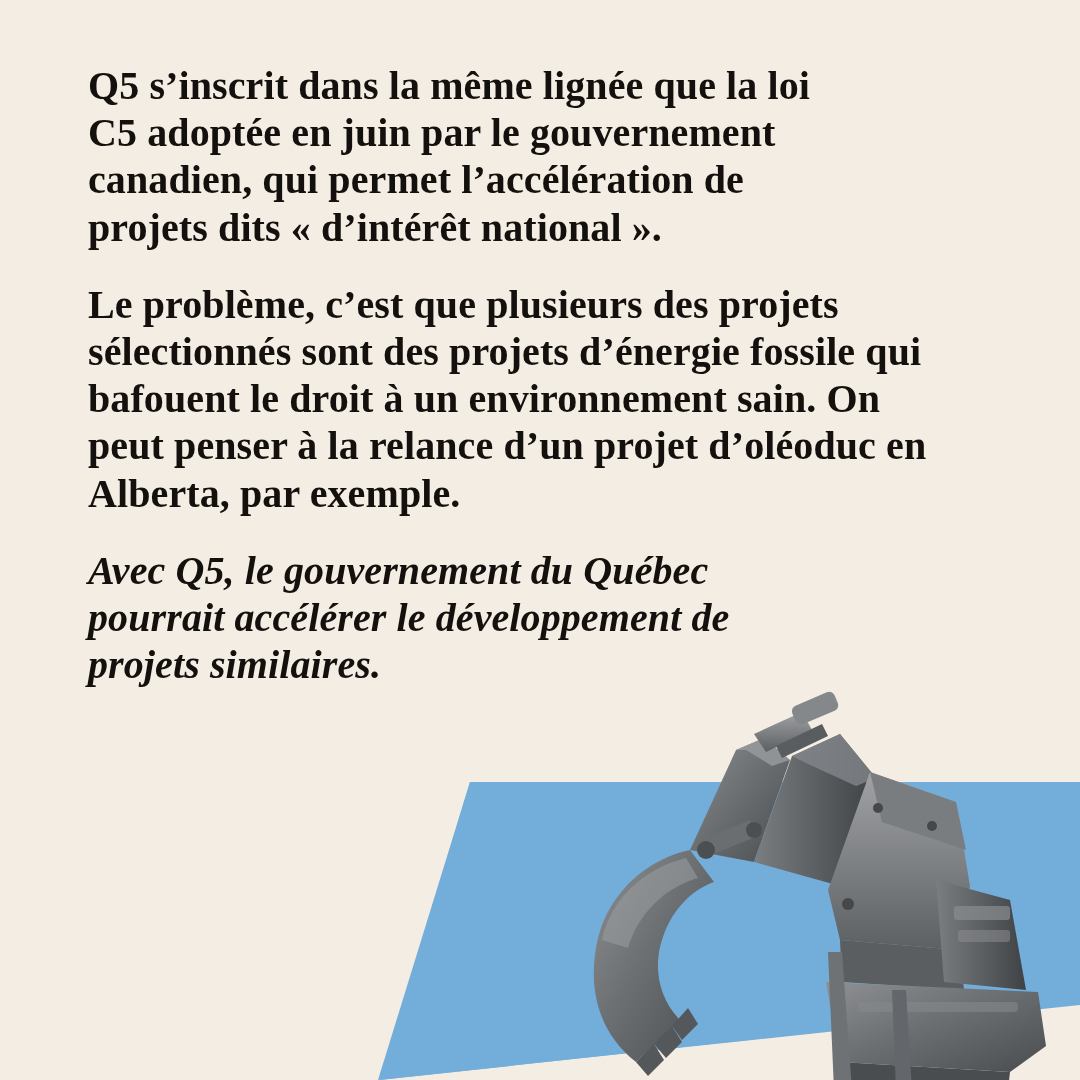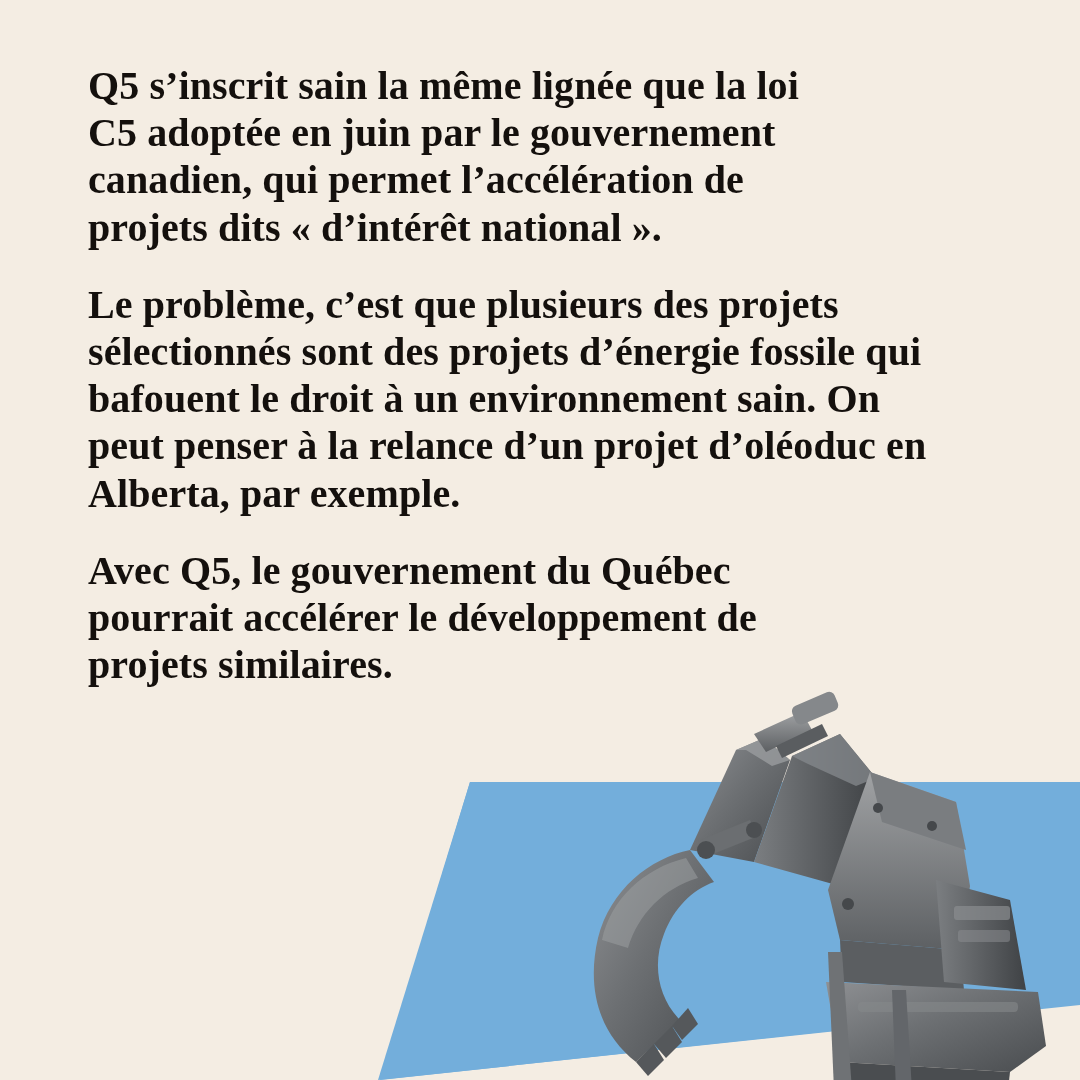--- a/index.html
+++ b/index.html
@@ -46,20 +46,21 @@
     font-family: "Liberation Serif", serif;
     font-weight: bold;
     font-size: 40px;
     line-height: 1.18;
     letter-spacing: 0.1px;
     margin: 0 0 30px 0;
     text-rendering: optimizeLegibility;
   }
   .para:last-child {
     margin-bottom: 12px;
+    font-style: italic;
   }
   .para.p1 { width: 760px; }
   .para.p2 { width: 860px; margin-top: 14px; }
   .para.p3 { width: 720px; margin-top: 22px; }
 
   
   .excavator {
     position: absolute;
     left: 540px;
     top: 690px;
@@ -131,18 +132,18 @@
 
     <path d="M288 262 L302 262 L312 400 L294 400 Z" fill="#6f7275"></path>
     <path d="M352 300 L366 300 L372 400 L356 400 Z" fill="#63666a"></path>
 
     <circle cx="338" cy="118" r="5" fill="#45484b"></circle>
     <circle cx="392" cy="136" r="5" fill="#45484b"></circle>
     <circle cx="308" cy="214" r="6" fill="#45484b"></circle>
   </svg>
 
   <div class="text-block">
-    <p class="para p1">Q5 s’inscrit sain la même lignée que la loi C5 adoptée en juin par le gouvernement canadien, qui permet l’accélération de projets dits « d’intérêt national ».</p>
+    <p class="para p1">Q5 s’inscrit dans la même lignée que la loi C5 adoptée en juin par le gouvernement canadien, qui permet l’accélération de projets dits « d’intérêt national ».</p>
     <p class="para p2">Le problème, c’est que plusieurs des projets sélectionnés sont des projets d’énergie fossile qui bafouent le droit à un environnement sain. On peut penser à la relance d’un projet d’oléoduc en Alberta, par exemple.</p>
     <p class="para p3">Avec Q5, le gouvernement du Québec pourrait accélérer le développement de projets similaires.</p>
   </div>
 
 </div>
 
 </body></html>

